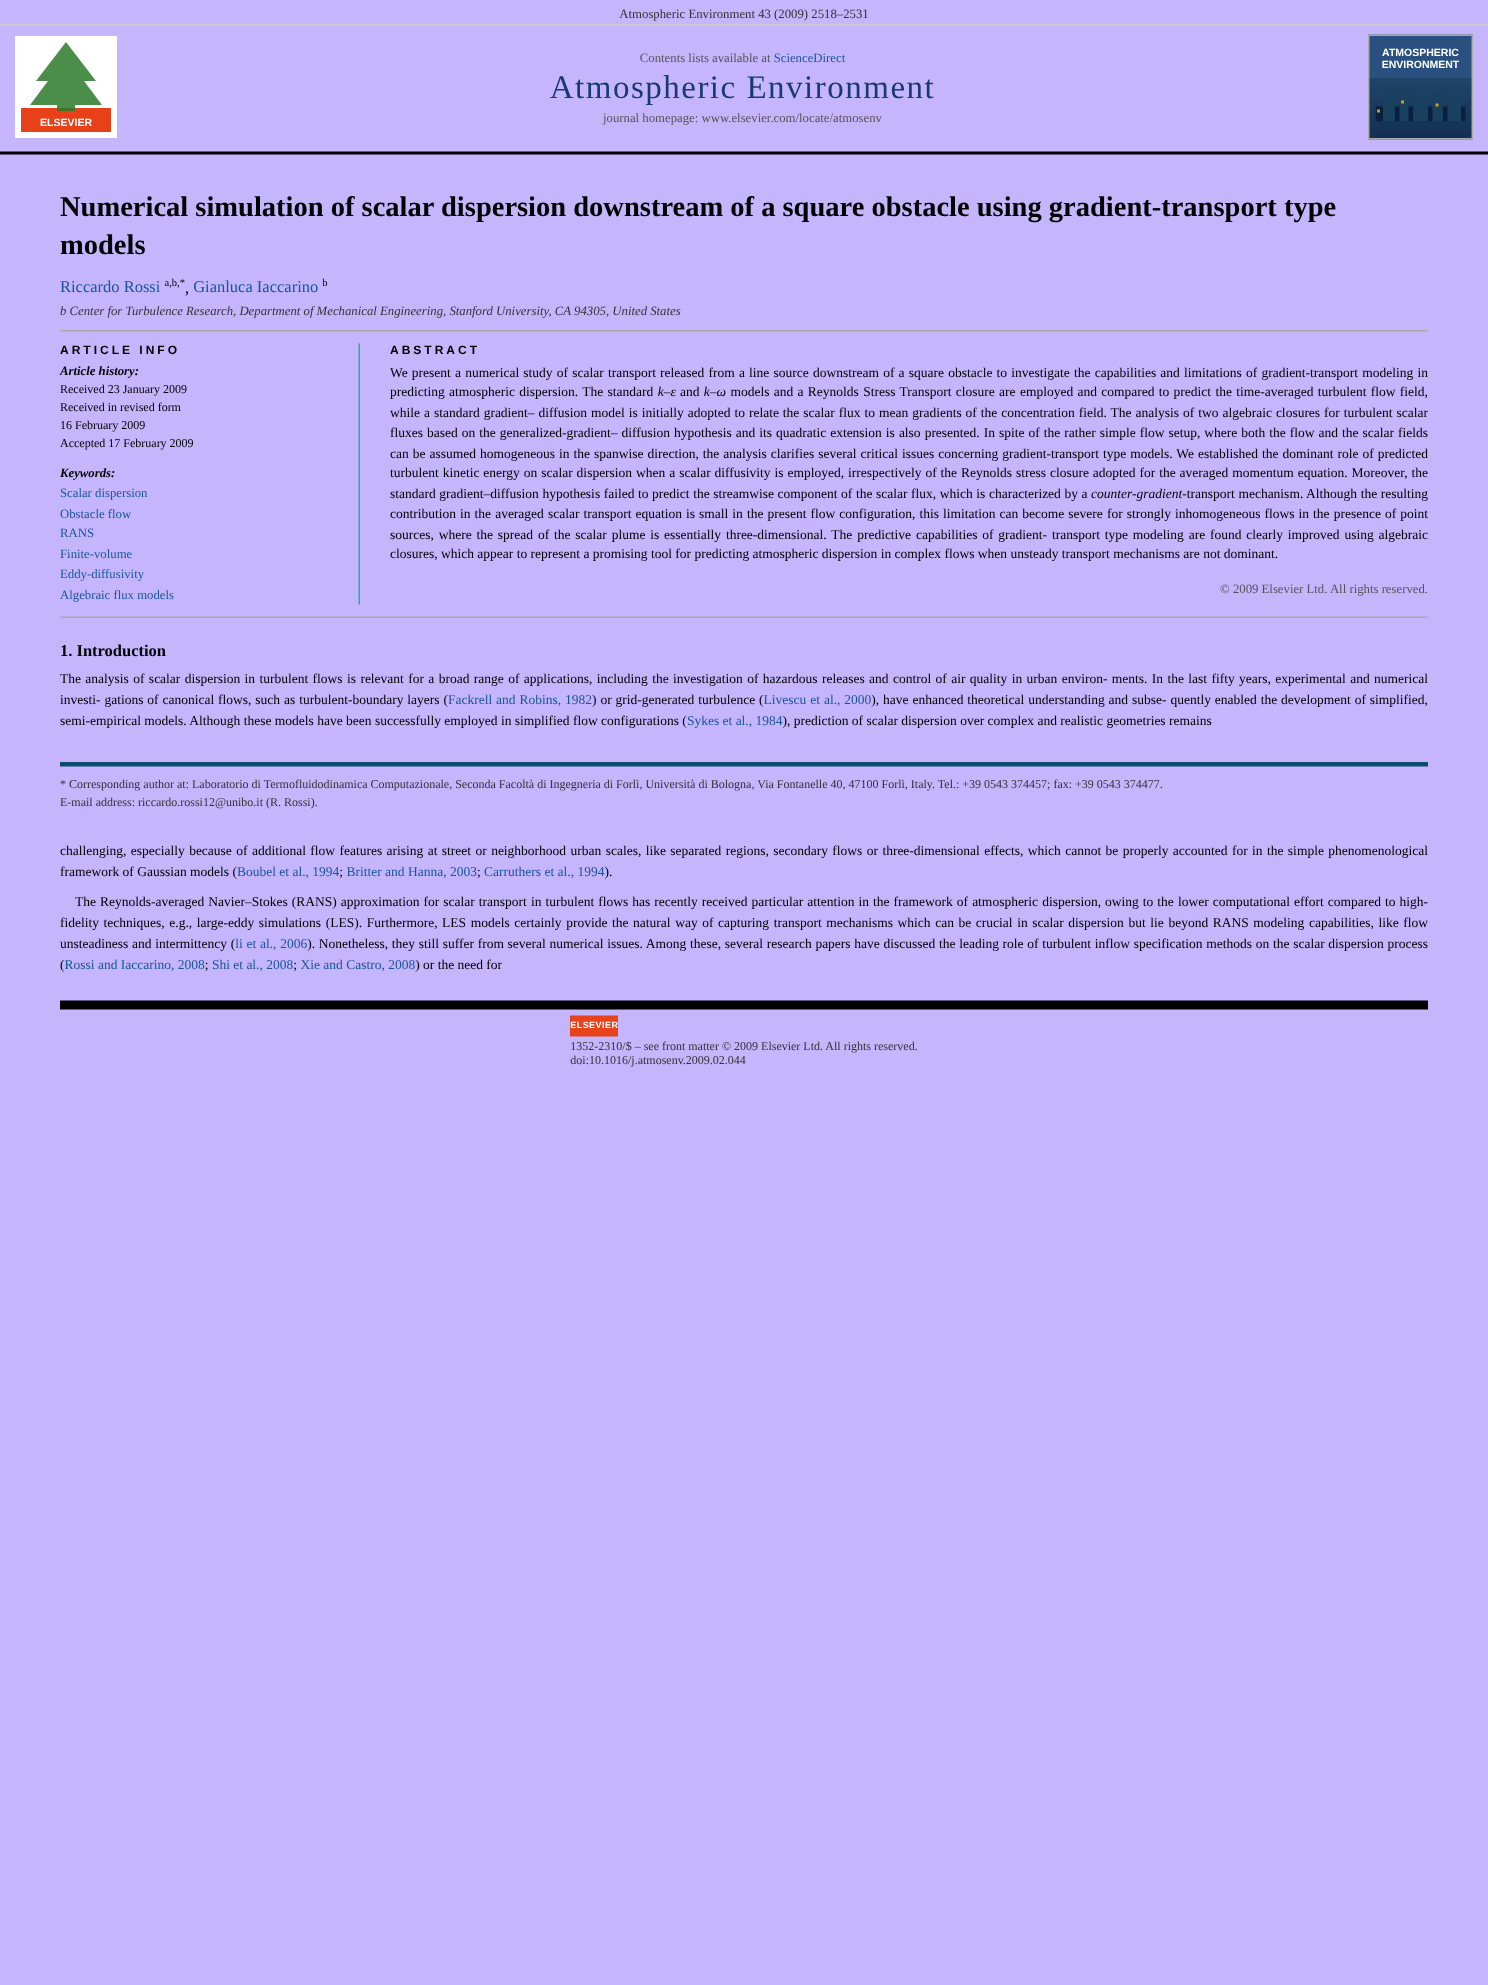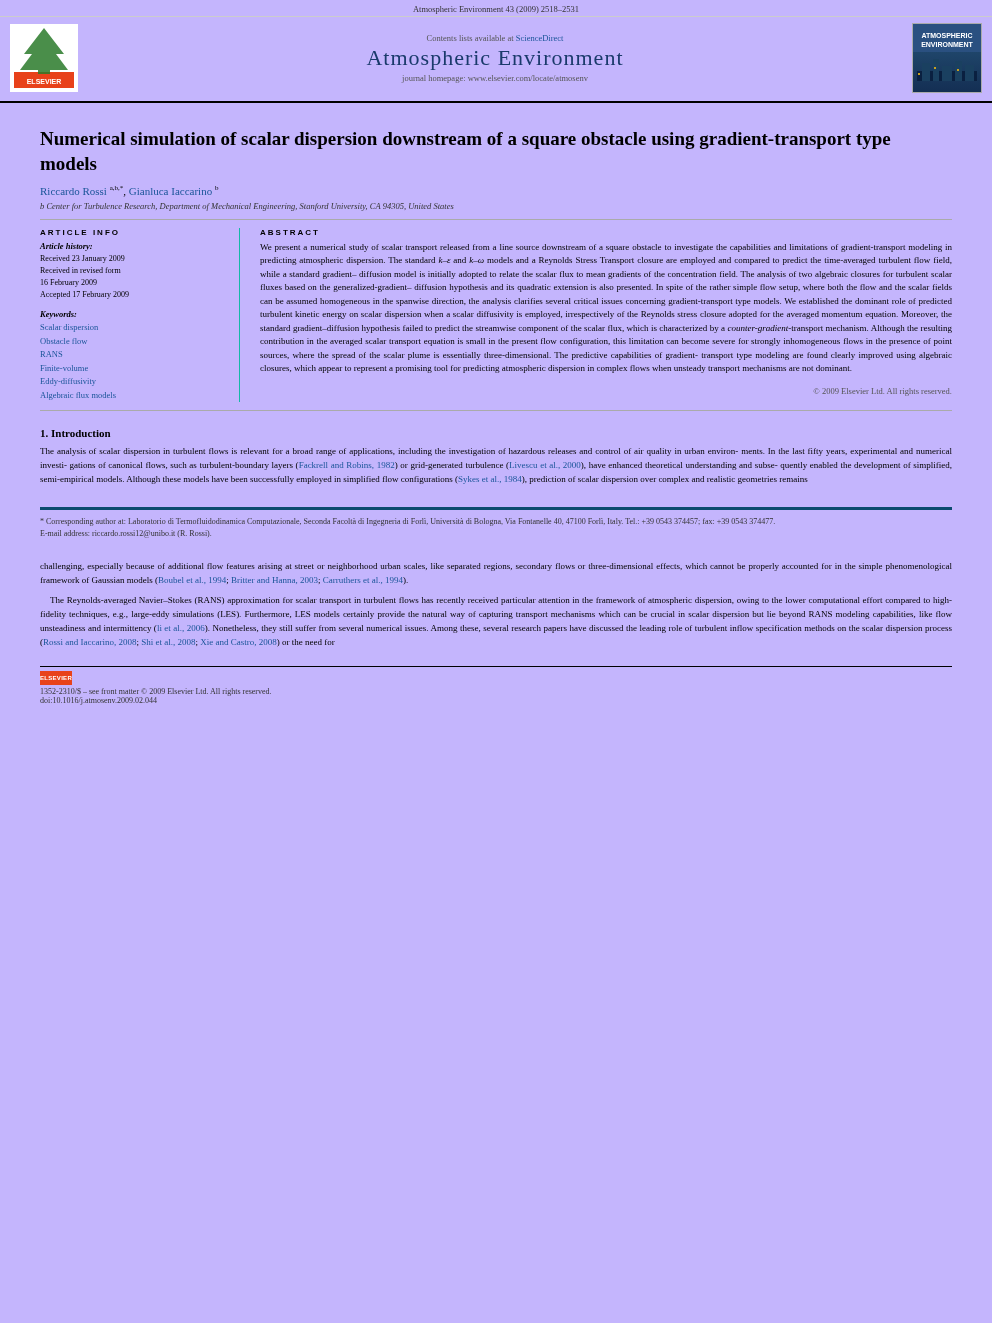--- a/index.html
+++ b/index.html
@@ -275,25 +275,25 @@
     }
 
     .footnote-text {
       font-size: 8px;
       line-height: 1.5;
       color: #333;
     }
 
     
     .bottom-bar {
-      border-top: 1px solid #000000;
+      border-top: 6px solid #000000;
       margin-top: 10px;
       padding-top: 4px;
       display: flex;
-      justify-content: flex-start;
+      justify-content: center;
       font-size: 8px;
       color: #555;
     }
 
     .elsevier-logo-small {
       display: flex;
       align-items: center;
     }
 
     .elsevier-rect {

